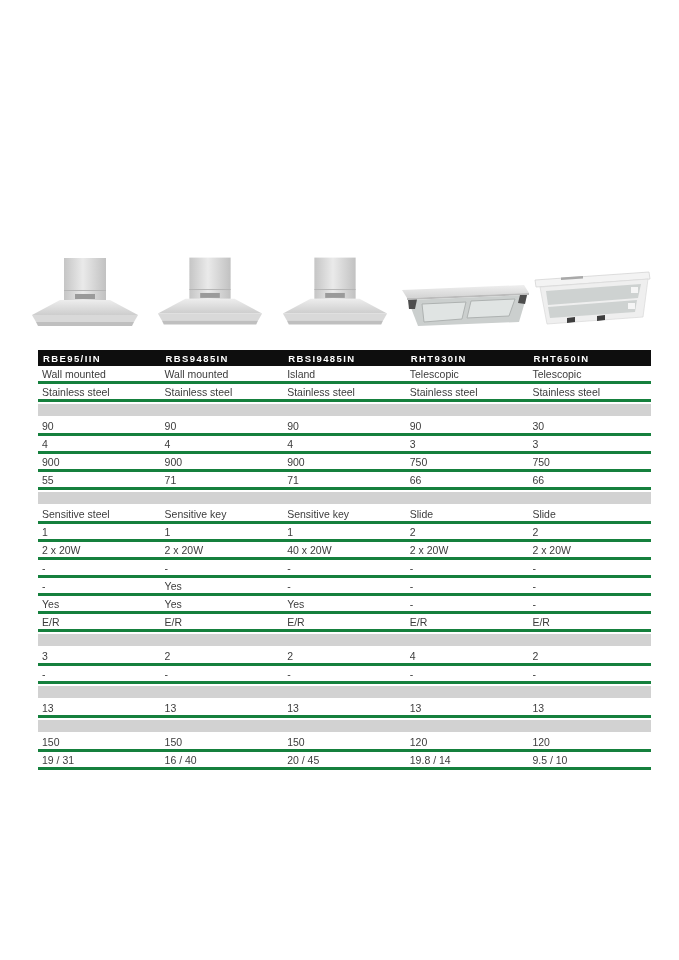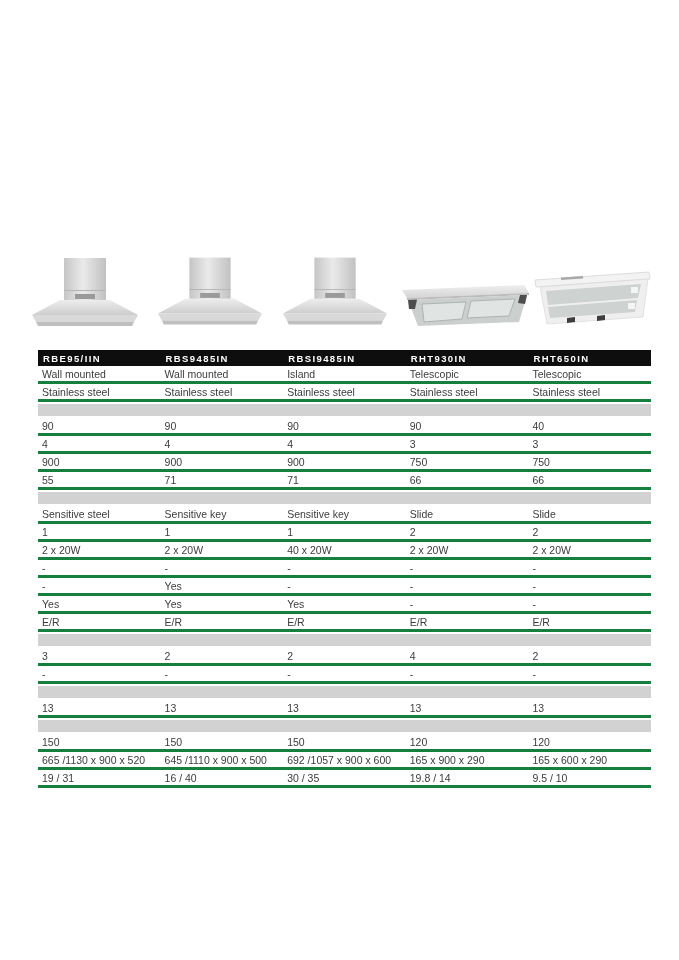--- a/index.html
+++ b/index.html
@@ -143,21 +143,21 @@
           <div class="td">Stainless steel</div>
           <div class="td">Stainless steel</div>
           <div class="td">Stainless steel</div>
         </div>
         <div class="sep-row"></div>
         <div class="tr">
           <div class="td">90</div>
           <div class="td">90</div>
           <div class="td">90</div>
           <div class="td">90</div>
-          <div class="td">40</div>
+          <div class="td">30</div>
         </div>
         <div class="tr">
           <div class="td">4</div>
           <div class="td">4</div>
           <div class="td">4</div>
           <div class="td">3</div>
           <div class="td">3</div>
         </div>
         <div class="tr">
           <div class="td">900</div>
@@ -248,30 +248,23 @@
         </div>
         <div class="sep-row"></div>
         <div class="tr">
           <div class="td">150</div>
           <div class="td">150</div>
           <div class="td">150</div>
           <div class="td">120</div>
           <div class="td">120</div>
         </div>
         <div class="tr">
-          <div class="td">665 /1130 x 900 x 520</div>
-          <div class="td">645 /1110 x 900 x 500</div>
-          <div class="td">692 /1057 x 900 x 600</div>
-          <div class="td">165 x 900 x 290</div>
-          <div class="td">165 x 600 x 290</div>
-        </div>
-        <div class="tr">
           <div class="td">19 / 31</div>
           <div class="td">16 / 40</div>
-          <div class="td">30 / 35</div>
+          <div class="td">20 / 45</div>
           <div class="td">19.8 / 14</div>
           <div class="td">9.5 / 10</div>
         </div>
       </div>
   </div>
 
   <div class="page-number">55</div>
 
 </div>
 

